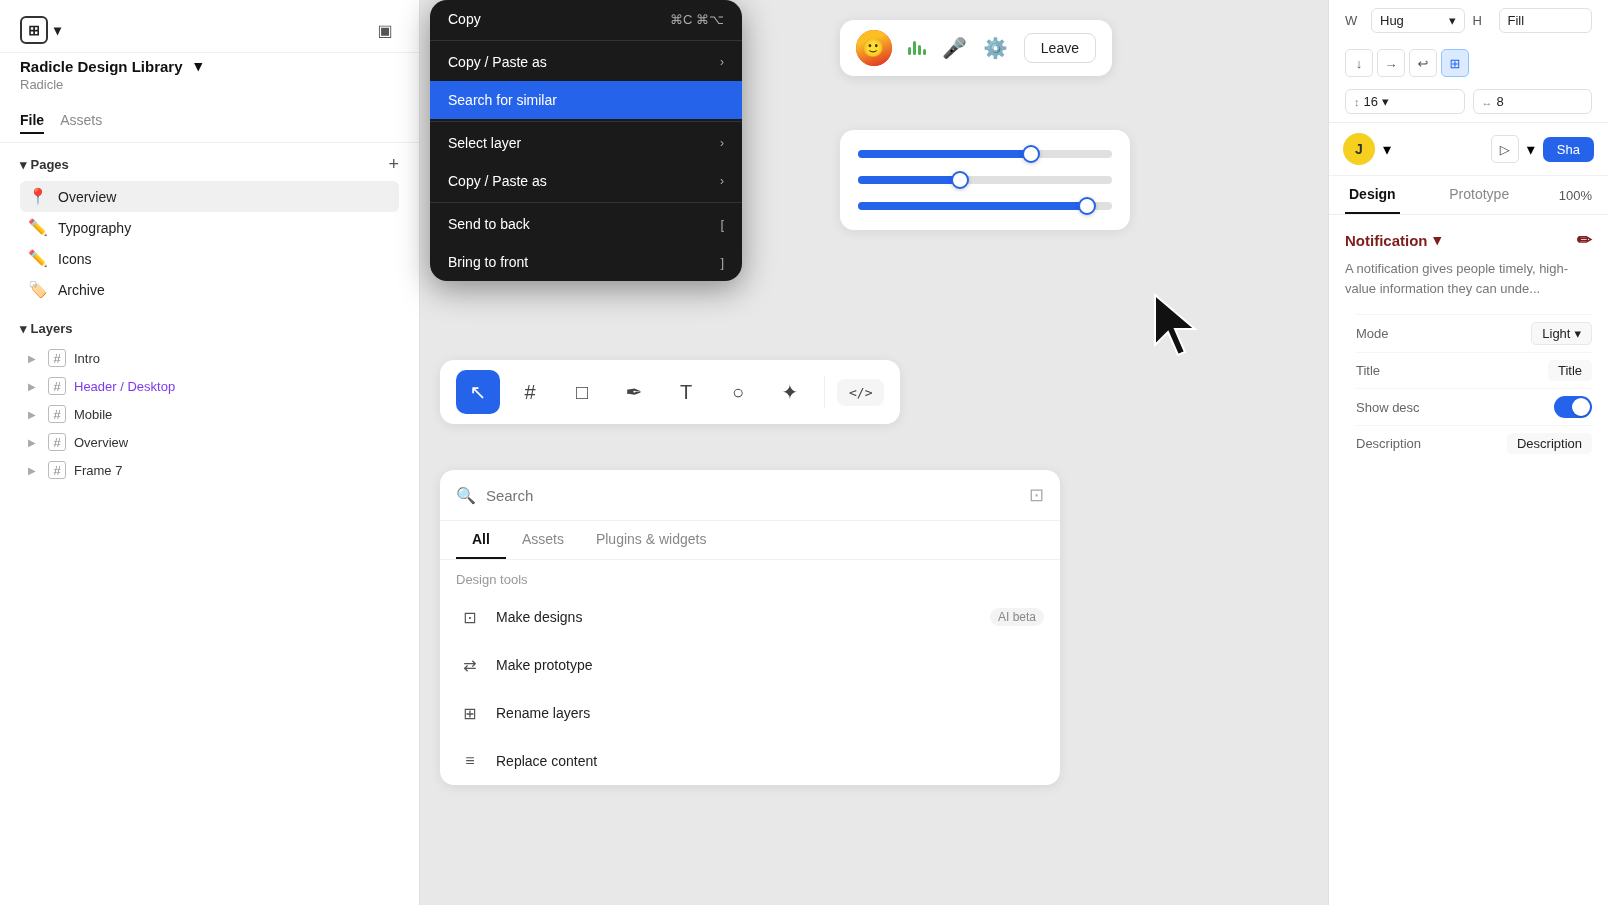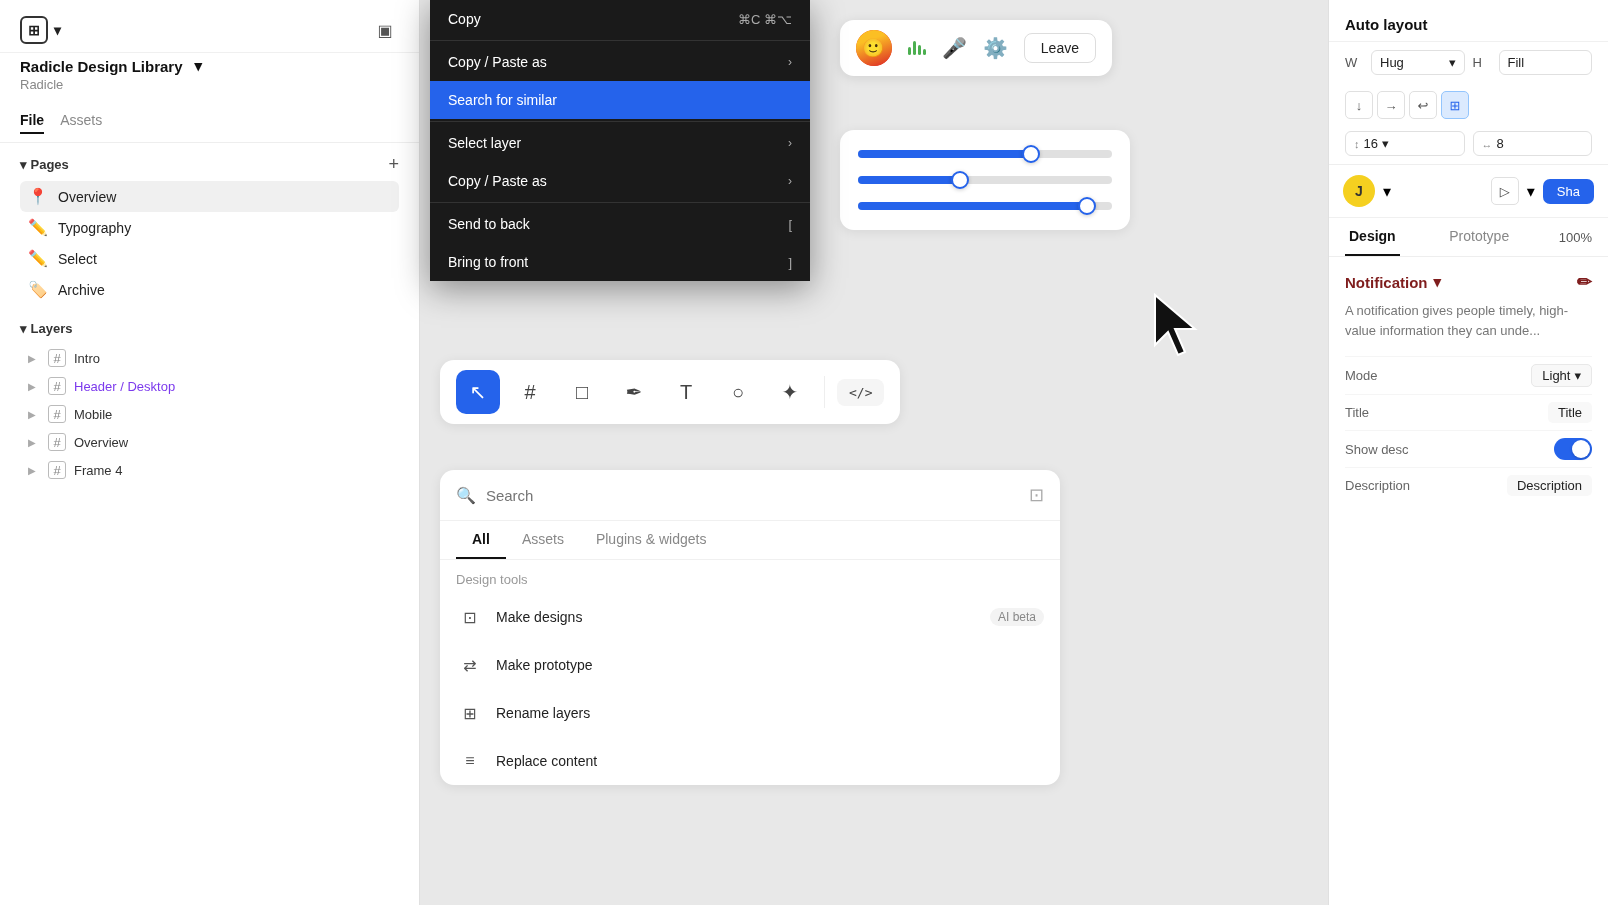--- a/index.html
+++ b/index.html
@@ -150,23 +150,23 @@
       width: 18px; height: 18px;
       display: flex; align-items: center; justify-content: center;
       border-radius: 3px;
     }
 
     
     .context-menu {
       position: absolute;
       left: 430px;
       top: 0;
-      width: 380px;
+      width: 312px;
       background: #1a1a1a;
-      border-radius: 0;
+      border-radius: 17px;
       overflow: hidden;
       z-index: 100;
       box-shadow: 0 8px 32px rgba(0,0,0,0.4);
     }
     .menu-item {
       display: flex;
       align-items: center;
       justify-content: space-between;
       padding: 11px 18px;
       font-size: 14px;
@@ -556,20 +556,21 @@
       color: #777;
       line-height: 1.5;
       margin-bottom: 16px;
     }
     .rp-prop-row {
       display: flex;
       align-items: center;
       justify-content: space-between;
       padding: 7px 0;
       border-top: 1px solid #f5f5f5;
+      margin-left: 11px;
     }
     .rp-prop-label {
       font-size: 13px;
       color: #666;
     }
     .rp-prop-value {
       font-size: 13px;
       color: #222;
       background: #f8f8f8;
       border-radius: 5px;
@@ -647,21 +648,21 @@
     <div class="page-item active">
       <span class="page-icon">📍</span>
       <span>Overview</span>
     </div>
     <div class="page-item">
       <span class="page-icon">✏️</span>
       <span>Typography</span>
     </div>
     <div class="page-item">
       <span class="page-icon">✏️</span>
-      <span>Select</span>
+      <span>Icons</span>
     </div>
     <div class="page-item">
       <span class="page-icon">🏷️</span>
       <span>Archive</span>
     </div>
   </div>
 
   <div class="layers-section">
     <div class="section-header">
       <div class="section-title">
@@ -685,21 +686,21 @@
       <span>Mobile</span>
     </div>
     <div class="layer-item">
       <span class="layer-chevron">▶</span>
       <span class="layer-icon">#</span>
       <span>Overview</span>
     </div>
     <div class="layer-item">
       <span class="layer-chevron">▶</span>
       <span class="layer-icon">#</span>
-      <span>Frame 4</span>
+      <span>Frame 7</span>
     </div>
   </div>
 </div>
 
 <div class="context-menu">
   <div class="menu-item">
     <span class="menu-item-label">Copy</span>
     <span class="menu-item-shortcut">⌘C ⌘⌥</span>
   </div>
   <div class="menu-divider"></div>
@@ -817,21 +818,20 @@
 
 <div class="cursor-arrow">
   <svg width="60" height="70" viewBox="0 0 60 70">
     <polygon points="5,5 5,55 18,42 28,65 35,62 25,39 45,39" fill="#111" stroke="#fff" stroke-width="2"></polygon>
   </svg>
 </div>
 
 <div class="right-panel">
 
   <div style="border-bottom: 1px solid #eee;">
-    <div class="auto-layout-header">Auto layout</div>
     <div class="auto-layout-row">
       <span class="al-label">W</span>
       <div class="al-select">
         <span>Hug</span>
         <span>▾</span>
       </div>
       <span class="al-label">H</span>
       <div class="al-select">
         <span>Fill</span>
       </div>

